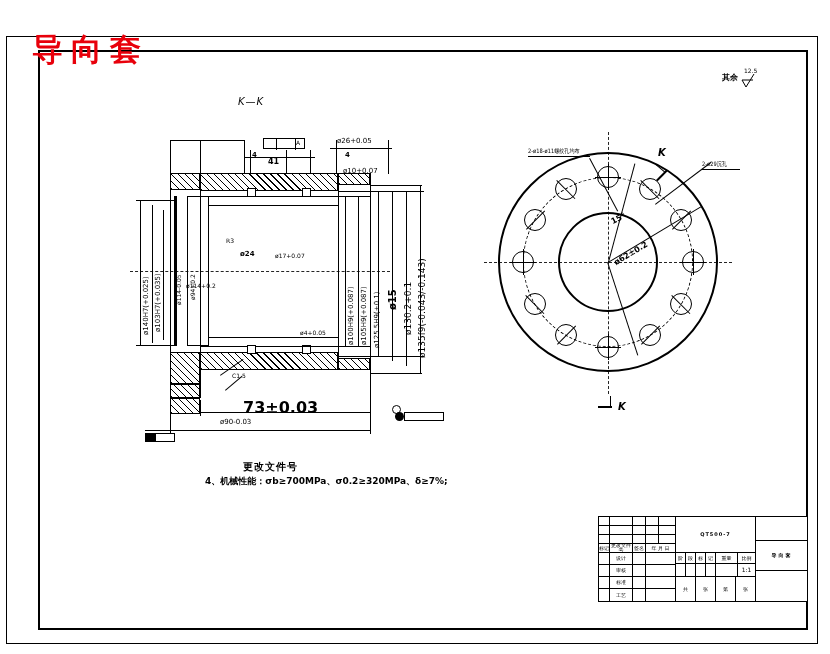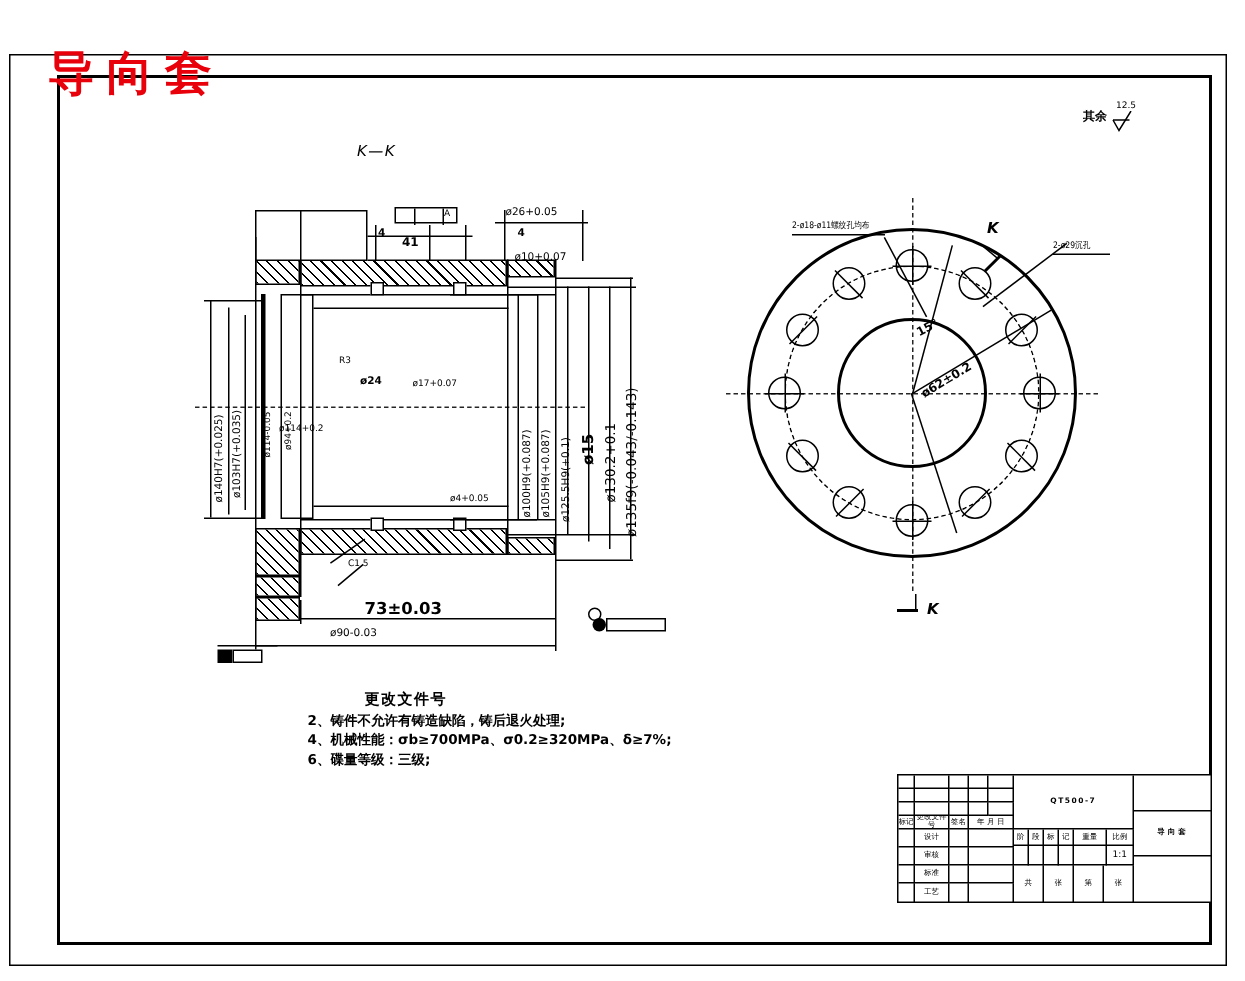--- a/index.html
+++ b/index.html
@@ -16,21 +16,21 @@
   #doc-title{left:32px;top:34px;font-family:"DejaVu Sans",sans-serif;font-size:31px;font-weight:bold;
              color:#e8000b;letter-spacing:8px;white-space:nowrap;line-height:1;}
 
   
   .t{font-family:"DejaVu Sans",sans-serif;color:#000;white-space:nowrap;line-height:1;}
   .t6{font-size:6px;}
   .t7{font-size:7px;}
   .t8{font-size:8px;}
   .t9{font-size:9px;}
   .t10{font-size:10px;}
-  .t11{font-size:11px;}
+  .t11{font-size:16px;}
   .b{font-weight:bold;}
   .ital{font-style:italic;}
   .vert{transform-origin:0 0;transform:rotate(-90deg);}
 
   
   .ln{position:absolute;background:#000;}
   .h1{height:1px;}
   .v1{width:1px;}
   .h2{height:2px;}
   .cl-h{position:absolute;height:0;border-top:1px dashed #000;opacity:.85;}
@@ -272,23 +272,21 @@
     <div class="ln h2" style="left:176px;top:50px;width:14px;transform:rotate(-45deg);transform-origin:0 0;"></div>
     <div class="ln h1" style="left:176px;top:34px;width:12px;transform:rotate(40deg);transform-origin:0 0;"></div>
 
     <div class="abs t t10 b ital" style="left:138px;top:272px;">K</div>
     <div class="ln h2" style="left:118px;top:276px;width:14px;"></div>
     <div class="ln v1" style="left:130px;top:266px;height:12px;"></div>
   </div>
 
   <div id="tech-req" class="abs t">
     <div class="hd">更改文件号</div>
-    <div class="li">2、铸件不允许有铸造缺陷，铸后退火处理;</div>
     <div class="li">4、机械性能：σb≥700MPa、σ0.2≥320MPa、δ≥7%;</div>
-    <div class="li">6、碟量等级：三级;</div>
   </div>
 
   <div id="title-block" class="abs">
 
     <div class="cell" style="left:0;top:0;width:11px;height:9px;"></div>
     <div class="cell" style="left:11px;top:0;width:23px;height:9px;"></div>
     <div class="cell" style="left:34px;top:0;width:13px;height:9px;"></div>
     <div class="cell" style="left:47px;top:0;width:13px;height:9px;"></div>
     <div class="cell" style="left:60px;top:0;width:17px;height:9px;"></div>
 

